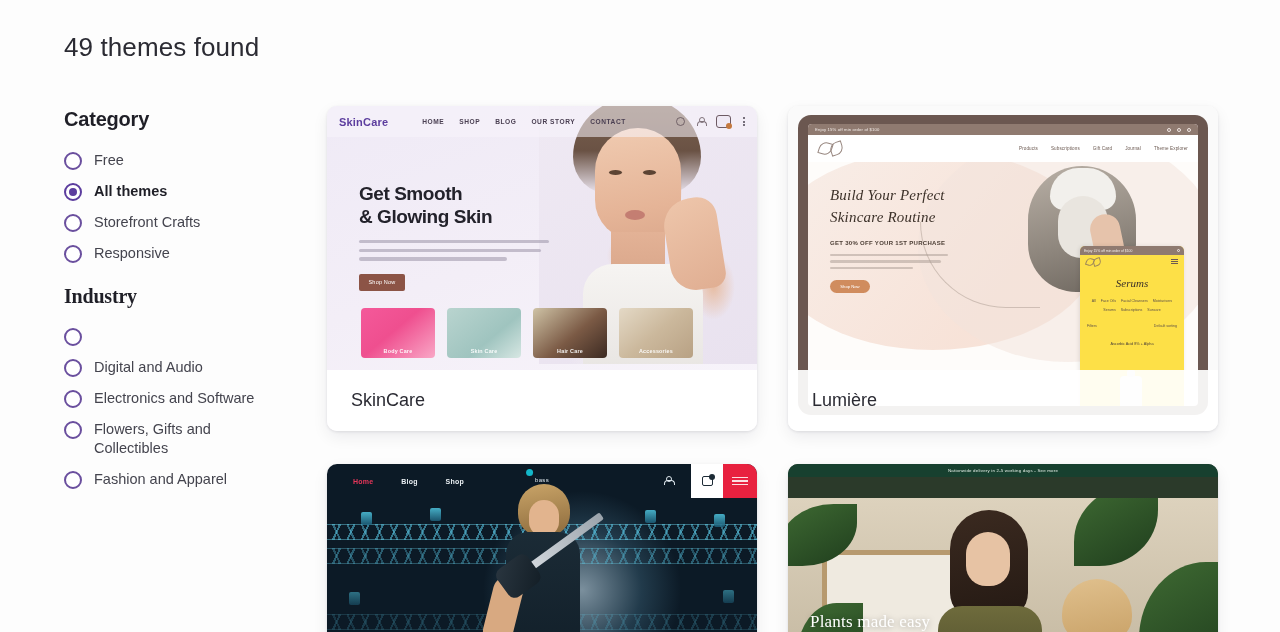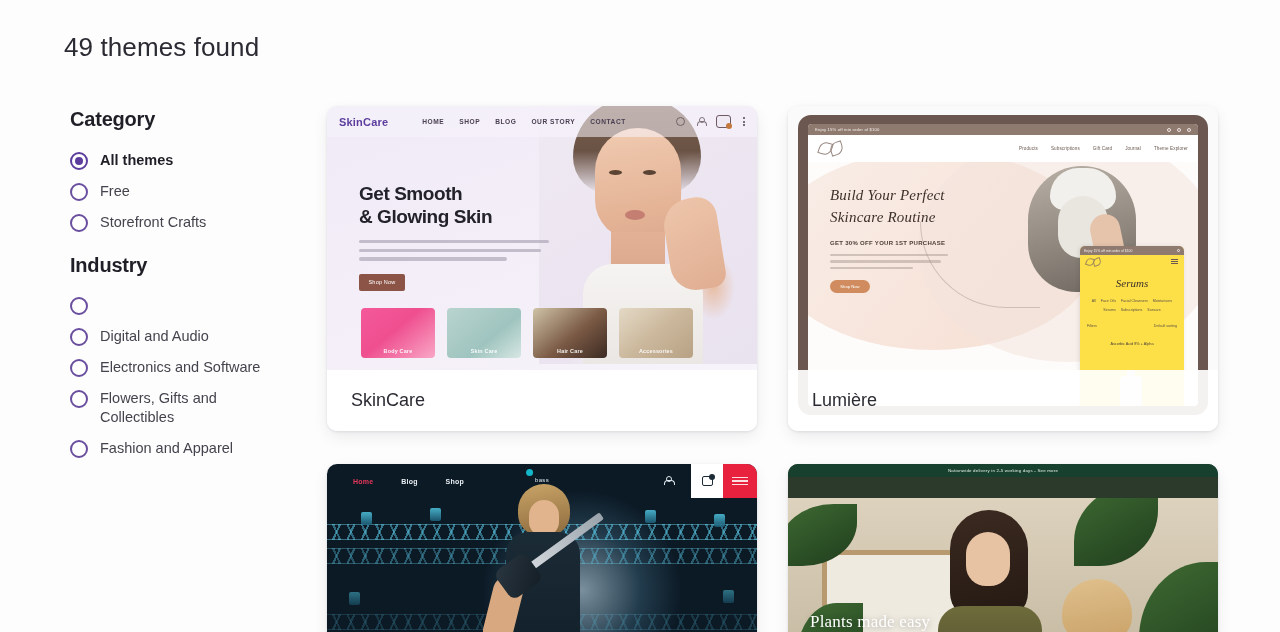--- a/index.html
+++ b/index.html
@@ -13,26 +13,26 @@
 
   
   .results-header {
     position: absolute; left: 64px; top: 32px;
     font-size: 26px; font-weight: 400; color: #2b2b33;
     letter-spacing: 0.1px;
   }
 
   
   .sidebar { position: absolute; left: 64px; top: 108px; width: 230px; }
-  .filter-group { margin-bottom: 22px; margin-left: 6px; }
+  .filter-group { margin-bottom: 22px; }
   .filter-title {
     font-size: 20px; font-weight: 700; color: #1f1f27;
     margin-bottom: 20px; letter-spacing: -0.2px;
   }
-  .filter-group + .filter-group .filter-title { margin-bottom: 19px; }
+  .filter-group + .filter-group .filter-title { margin-bottom: 19px; font-family: Liberation Serif, serif; }
   .radio-row {
     display: flex; align-items: flex-start;
     margin-bottom: 12px; cursor: pointer;
   }
   .radio {
     flex: 0 0 auto;
     width: 18px; height: 18px; border-radius: 50%;
     border: 2px solid #6a4f9e; background: #fff;
     margin-right: 12px; margin-top: 1px;
     position: relative;
@@ -458,31 +458,35 @@
 
 <div class="page">
 
   <div class="results-header">49 themes found</div>
 
   <div class="sidebar">
 
     <div class="filter-group">
       <div class="filter-title">Category</div>
 
+      <div class="radio-row">
+        <span class="radio"></span>
+        <span class="radio-label">Free</span>
+      </div>
       <div class="radio-row selected">
         <span class="radio checked"></span>
         <span class="radio-label">All themes</span>
       </div>
       <div class="radio-row">
         <span class="radio"></span>
-        <span class="radio-label">Free</span>
+        <span class="radio-label">Storefront Crafts</span>
       </div>
       <div class="radio-row">
         <span class="radio"></span>
-        <span class="radio-label">Storefront Crafts</span>
+        <span class="radio-label">Responsive</span>
       </div>
     </div>
 
     <div class="filter-group">
       <div class="filter-title">Industry</div>
 
       <div class="radio-row">
         <span class="radio"></span>
       </div>
       <div class="radio-row">

